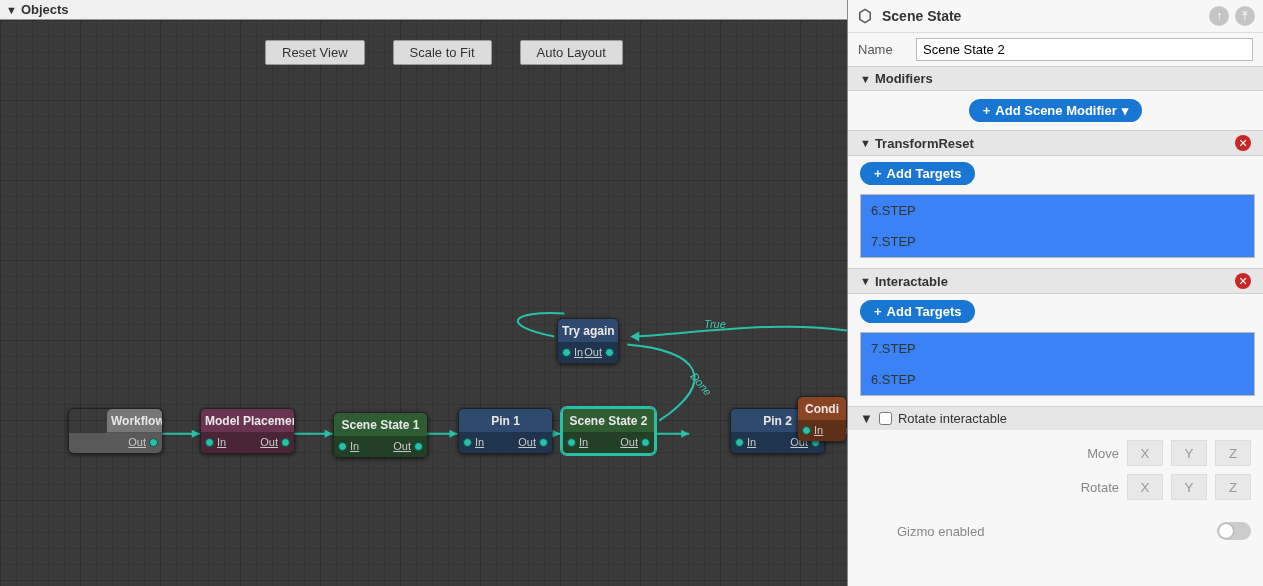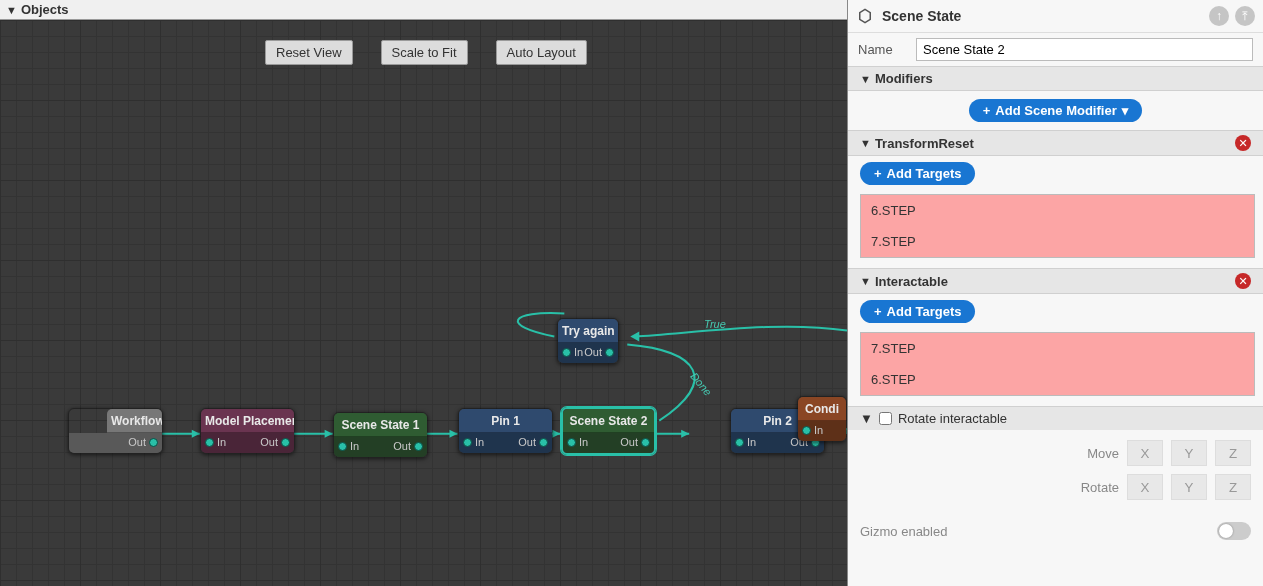--- a/index.html
+++ b/index.html
@@ -61,21 +61,21 @@
     position: absolute;
     top: 20px;
     left: 265px;
     display: flex;
     gap: 28px;
   }
   .toolbar-btn {
     background: #dcdcdc;
     border: 1px solid #9a9a9a;
     border-radius: 2px;
-    padding: 4px 10px;
+    padding: 4px 16px;
     font-size: 13px;
     color: #333;
     cursor: pointer;
   }
 
   
   .node {
     position: absolute;
     width: 95px;
     border-radius: 6px;
@@ -110,21 +110,21 @@
   .ports-left, .ports-right { display:flex; align-items:center; gap:3px; }
 
   .port-dot {
     width: 9px;
     height: 9px;
     border-radius: 50%;
     background: #29c0a8;
     border: 1px solid #0b4f45;
     display: inline-block;
   }
-  .port-label { color:#c9c9c9; }
+  .port-label { color:#c9c9c9;text-decoration:underline; }
   .edge-label {
     position: absolute;
     font-size: 11px;
     color: #46c8b0;
     font-style: italic;
     pointer-events: none;
   }
 
   .done-badge {
     position:absolute;
@@ -216,21 +216,21 @@
     background:#1976d2; color:#fff; border:none; border-radius:14px;
     padding:4px 14px; font-size:13px; font-weight:600; cursor:pointer;
     display:inline-flex; align-items:center; gap:5px;
   }
   .pill-row { display:flex; justify-content:center; padding:8px; }
   .pill-left { display:flex; padding:6px 12px; }
 
   .target-list {
     margin: 3px 8px 10px 12px;
     border:1px solid #bbb;
-    background:#fca5a5;
+    background:#3b82f6;
     min-height: 60px;
   }
   .target-list div {
     padding:8px 10px;
     font-size:13px;
     color:#333;
     cursor:pointer;
   }
 
   .sub-toggle {
@@ -241,21 +241,21 @@
     color:#333;
     border-top:1px solid #d0d0d0;
   }
 
   .constraints { padding: 10px 12px; color:#888; }
   .constraints-row { display:flex; align-items:center; justify-content:flex-end; gap:8px; margin-bottom:8px; }
   .constraints-row .constraints-label { flex:1; color:#888; }
   .axis-btn {
     width:36px; height:26px; background:#e8e8e8; border:1px solid #ddd; color:#999; cursor:pointer;
   }
-  .gizmo-row { display:flex; align-items:center; padding: 4px 12px 10px; color:#888; }
+  .gizmo-row { display:flex; align-items:center; padding: 4px 12px 10px; color:#888;margin-left:37px; }
   .gizmo-row .spacer{flex:1;}
   .switch {
     width:34px;height:18px;background:#ccc;border-radius:9px;position:relative;cursor:pointer;
   }
   .switch::after{
     content:''; position:absolute; width:14px;height:14px;border-radius:50%;background:#fff;
     top:2px; left:2px; box-shadow:0 0 2px rgba(0,0,0,0.4);
   }
 </style>
 </head>

